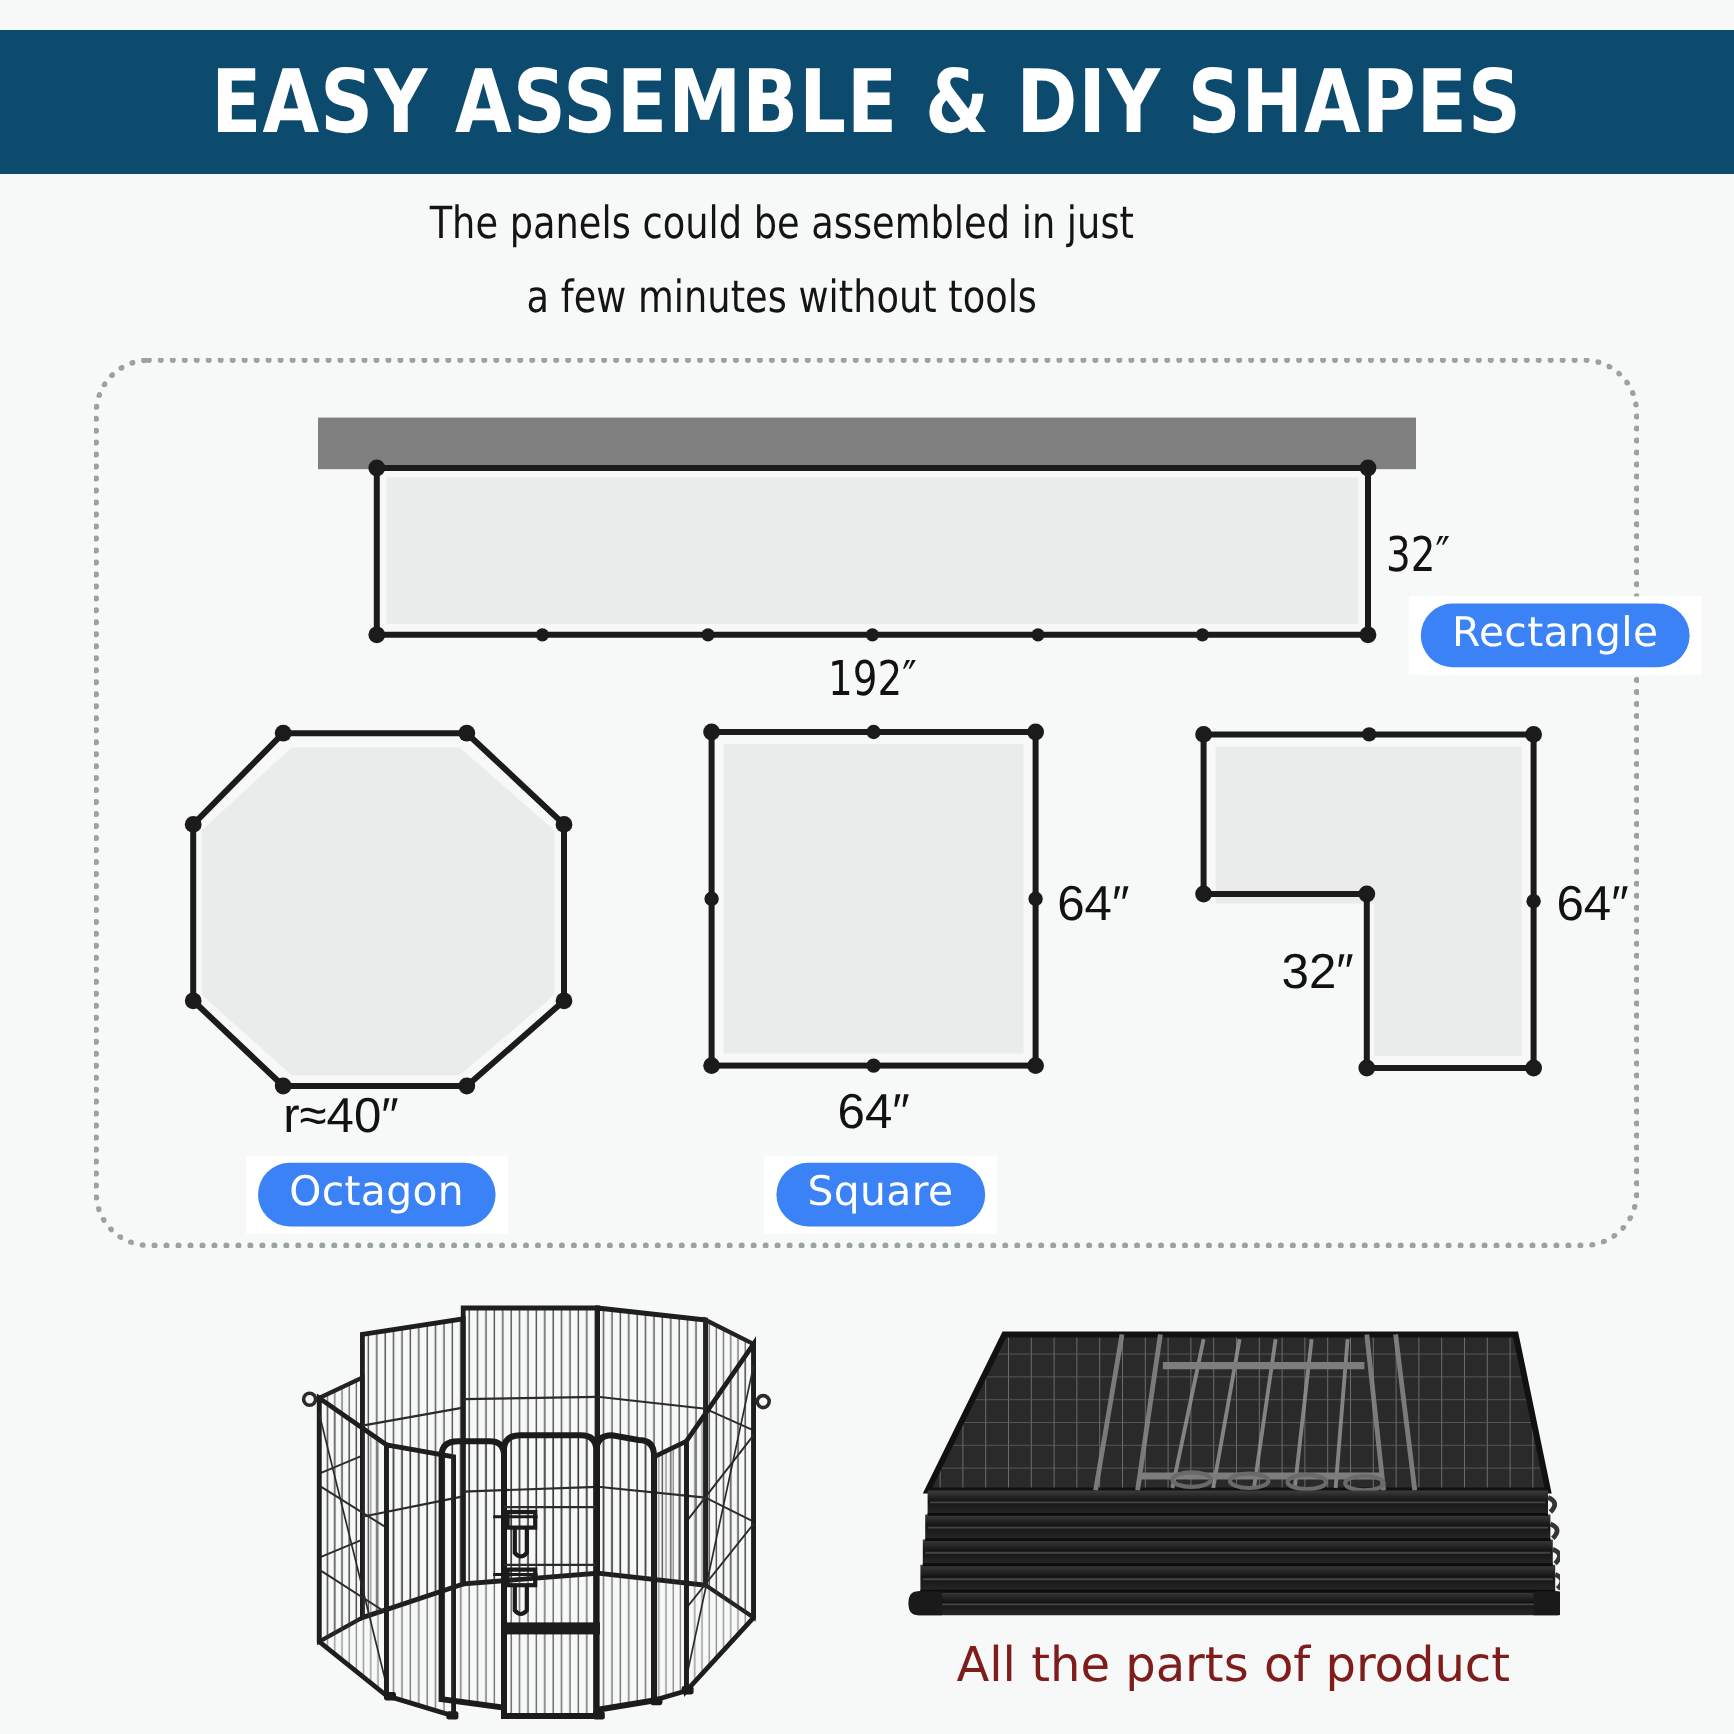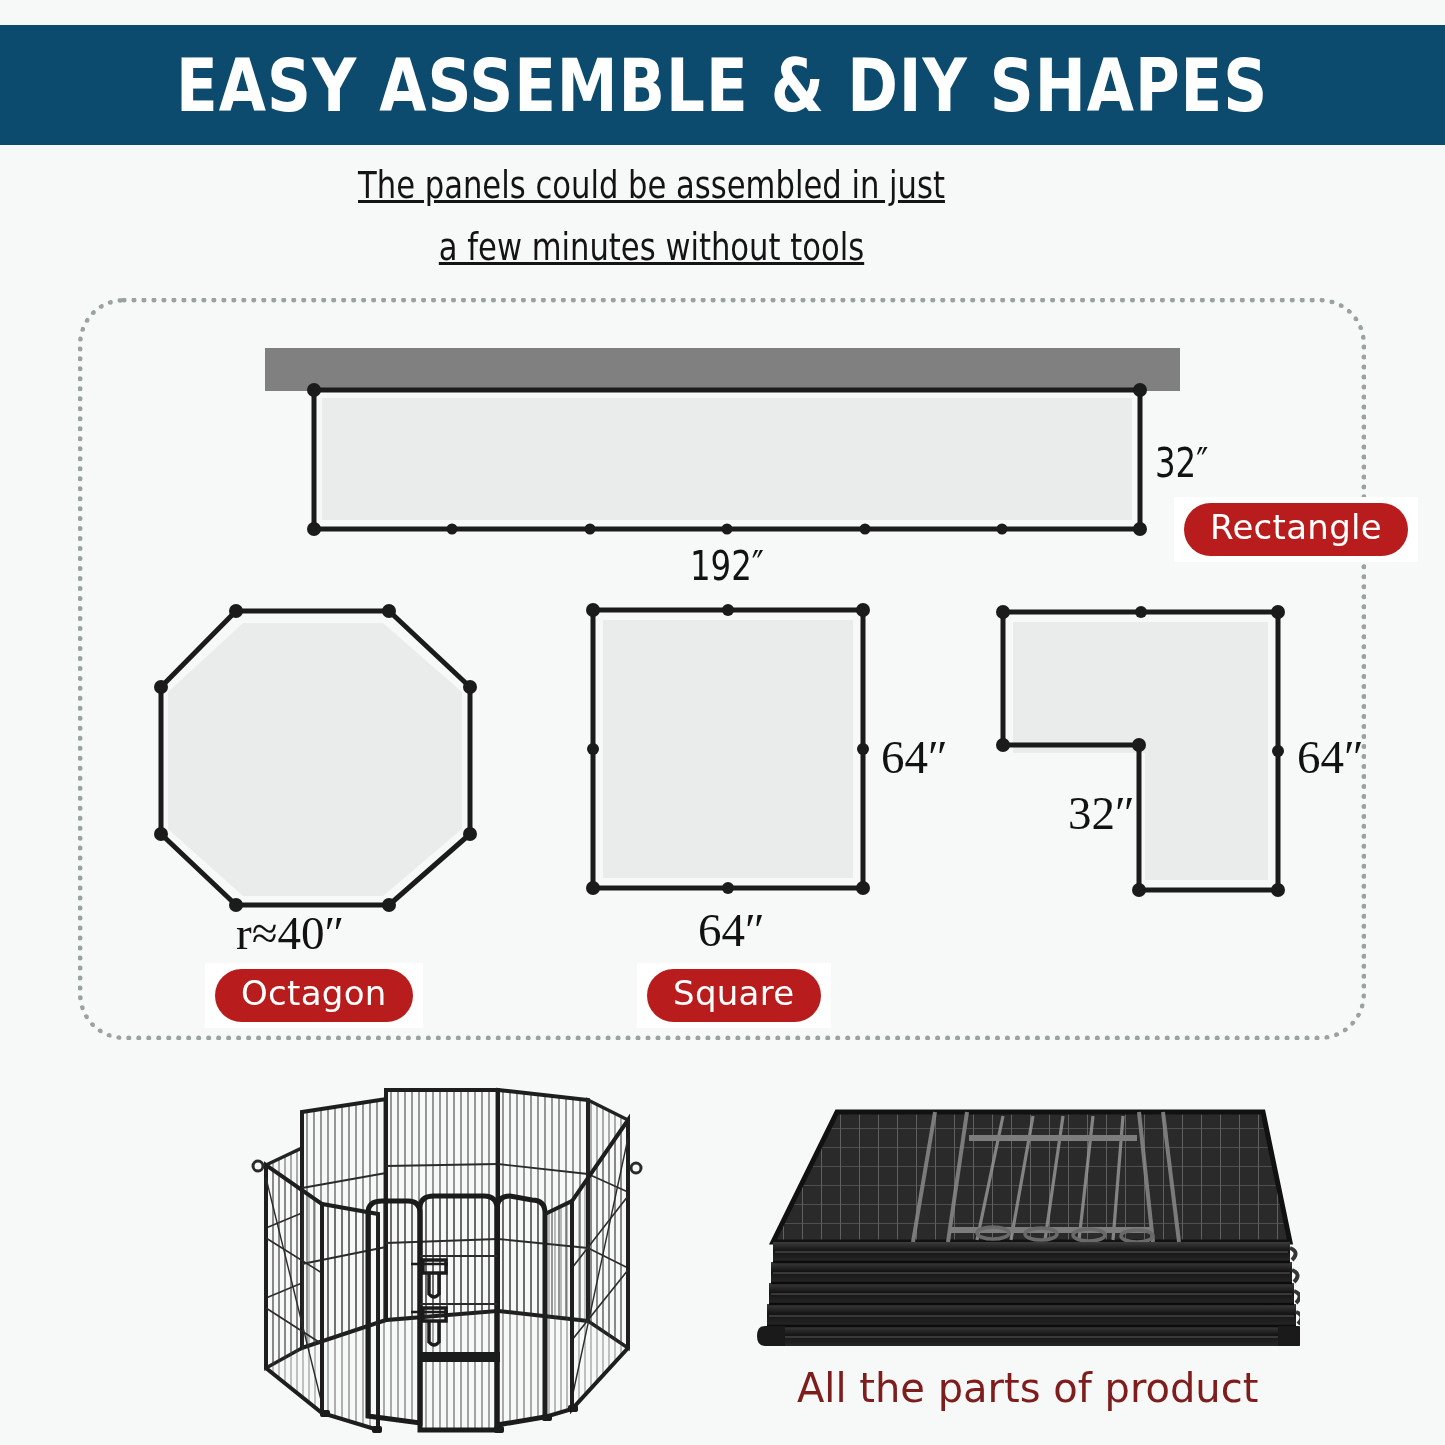--- a/index.html
+++ b/index.html
@@ -24,21 +24,21 @@
     font-weight:700;
     font-size:73px;
     letter-spacing:1px;
     transform:scaleX(0.93);
     white-space:nowrap;
   }
   .subtitle{
     position:absolute;left:0;top:155px;width:1303px;
     text-align:center;color:#141414;
     font-family:"DejaVu Sans Condensed","Liberation Sans Narrow","Liberation Sans",sans-serif;
-    font-size:37px;line-height:62px;font-weight:400;text-decoration:underline;
+    font-size:37px;line-height:62px;font-weight:400;
   }
   .subtitle div{transform:scaleX(0.92);}
 
   
   .dotted-box{
     position:absolute;left:78px;top:298px;width:1288px;height:742px;
     border:5px dotted #9aa3a0;
     border-radius:46px;
     box-sizing:border-box;
   }
@@ -49,31 +49,31 @@
 
   
   .dim{
     position:absolute;
     color:#121212;
     font-family:"DejaVu Sans Condensed","Liberation Sans Narrow","Liberation Sans",sans-serif;
     font-size:40px;white-space:nowrap;font-weight:400;
   }
   .dim.cond{transform:scaleX(0.9);transform-origin:left center;}
   .dim.wide{
-    font-family:Liberation Serif, serif;font-size:47px;
+    font-family:Liberation Sans, sans-serif;font-size:41px;
   }
 
   
   .pill-wrap{
     position:absolute;background:#ffffff;
     display:flex;align-items:center;justify-content:center;
     padding:6px 10px;
   }
   .pill{
-    background:#b91c1c;color:#ffffff;border-radius:999px;
+    background:#3b82f6;color:#ffffff;border-radius:999px;
     font-family:"DejaVu Sans","Liberation Sans",sans-serif;
     font-size:34px;font-weight:400;
     padding:7px 26px 10px 26px;
     line-height:1.05;white-space:nowrap;
     letter-spacing:0.3px;
   }
 
   
   .photo{position:absolute;}
   .caption{

